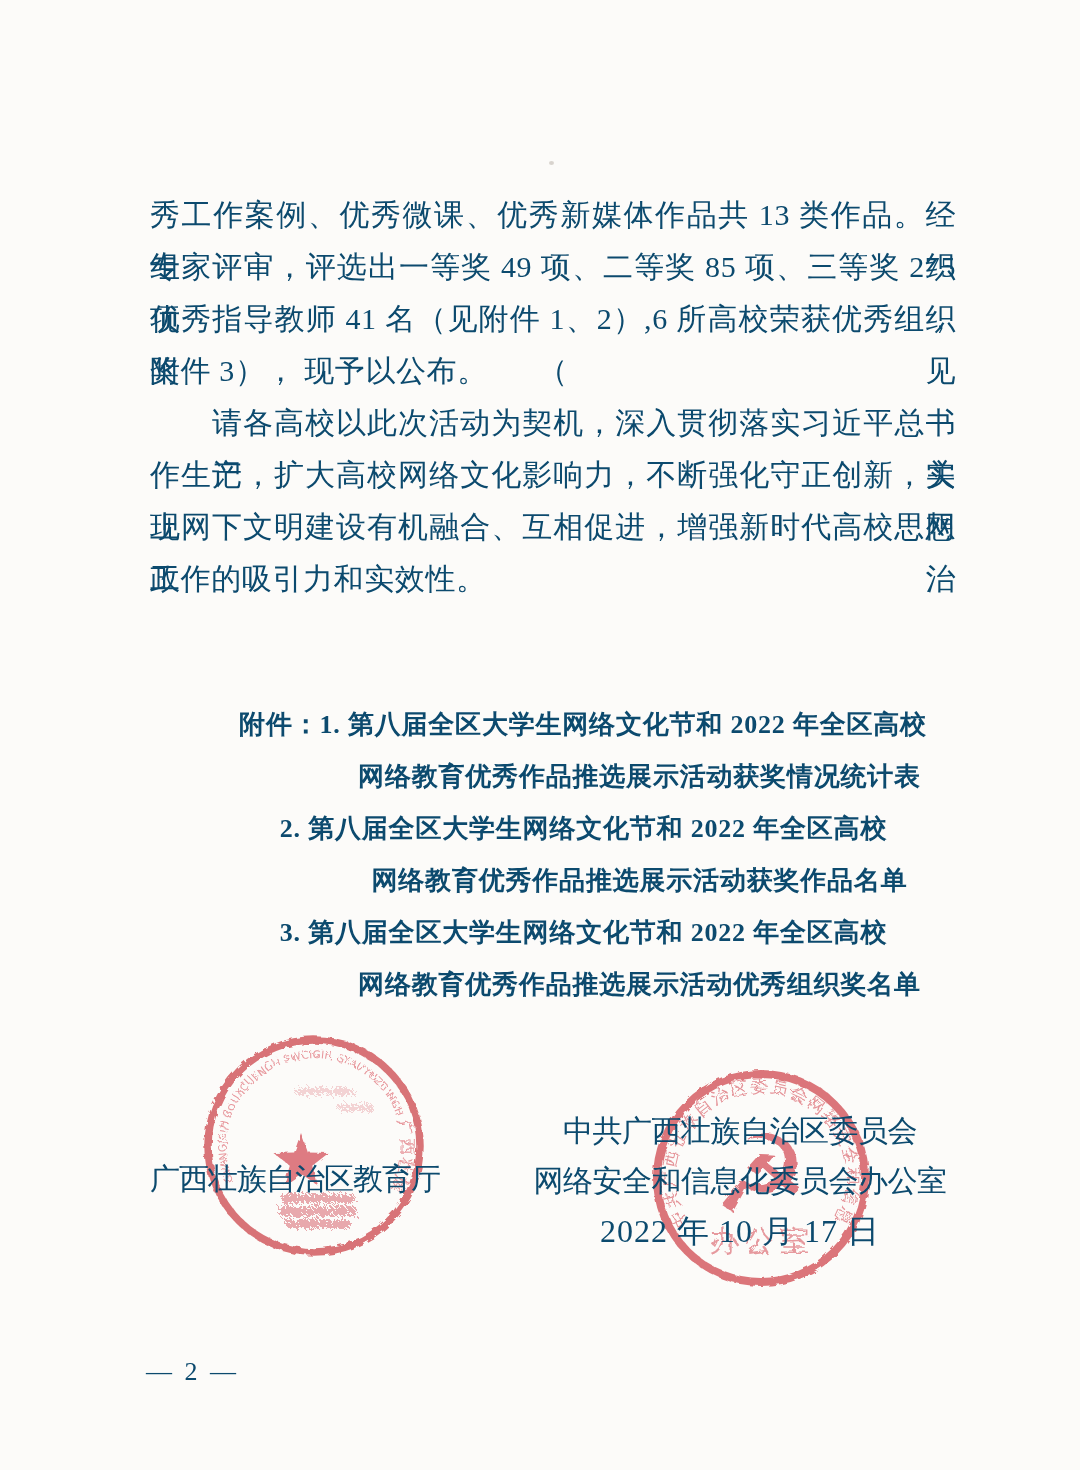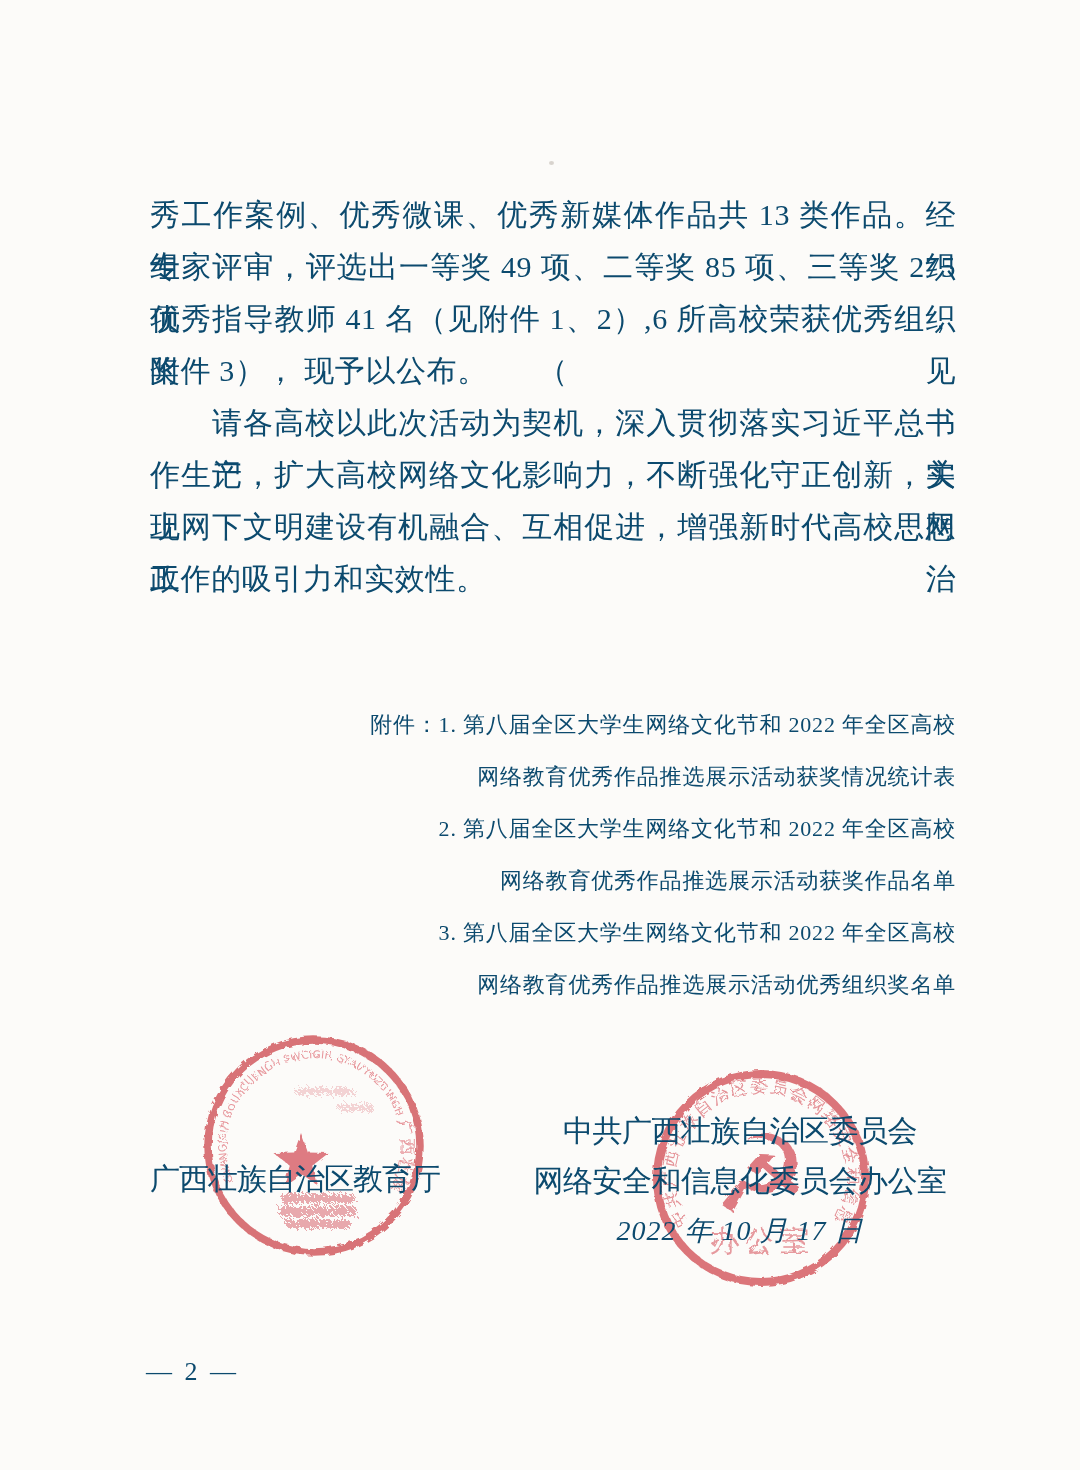--- a/index.html
+++ b/index.html
@@ -14,37 +14,37 @@
   .bline {
     box-sizing:border-box; width:806px; height:52px; line-height:52px;
     font-size:30px; letter-spacing:0.6px;
     text-align:justify; text-align-last:justify;
     white-space:normal; overflow:visible;
   }
   .bline.short { text-align-last:left; }
   .bline.indent { padding-left:62px; }
   
   .aline {
-    height:52px; line-height:52px; font-size:22px; letter-spacing:0.8px;
-    text-align:right; white-space:nowrap;
+    height:52px; line-height:52px; font-size:26px; letter-spacing:0.8px;
+    text-align:center; white-space:nowrap;font-weight:bold;
   }
   .ml-label { margin-left:60px; }
   .ml-item  { margin-left:61px; }
   .ml-wrap  { margin-left:173px; }
   
   .sig-left {
     position:absolute; left:150px; top:1106px; height:50px; line-height:50px;
     font-size:30px; letter-spacing:-1px; z-index:3;margin-top:48px;
   }
   .sig-right {
     position:absolute; left:528px; top:1106px; width:424px;
     text-align:center; z-index:3;
   }
   .sig-right .srline { height:50px; line-height:50px; font-size:30px; letter-spacing:-0.5px; }
-  .sig-right .srdate { height:50px; line-height:50px; font-size:28px; letter-spacing:1px;font-style:italic; }
+  .sig-right .srdate { height:50px; line-height:50px; font-size:32px; letter-spacing:1px; }
   
   .page-num {
     position:absolute; left:146px; top:1352px; height:40px; line-height:40px;
     font-size:26px; letter-spacing:3px; z-index:3;
   }
   
   .noise-dot {
     position:absolute; left:549px; top:161px; width:5px; height:4px;
     border-radius:50%; background:#b9b3ac; opacity:.55; z-index:1;
   }

